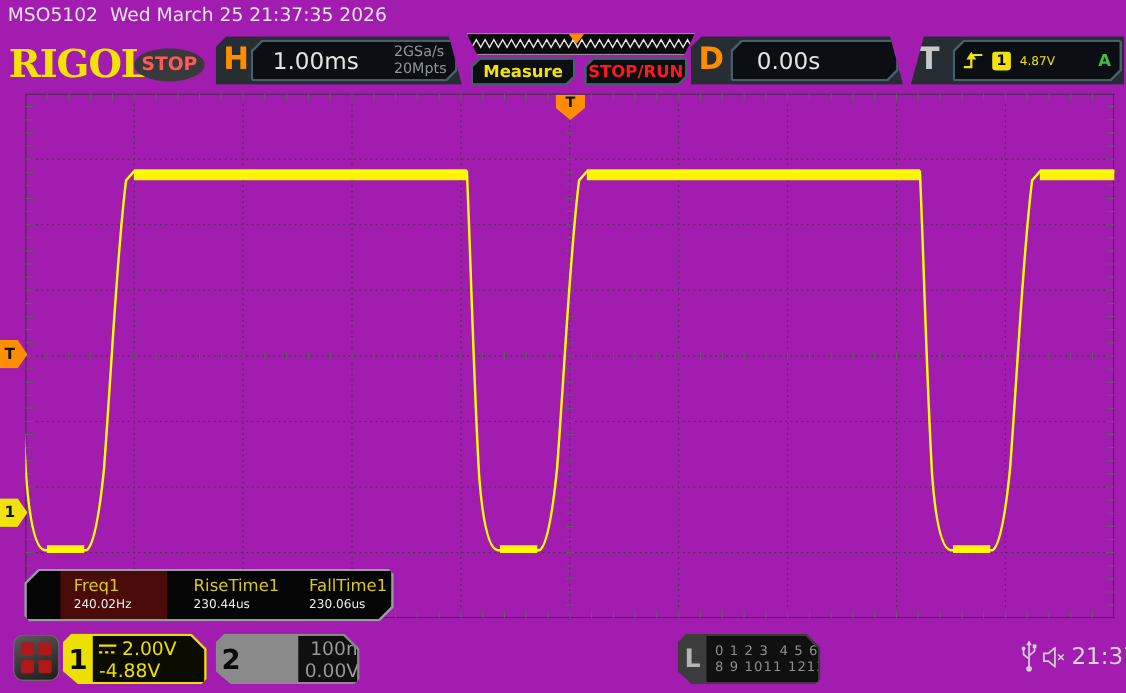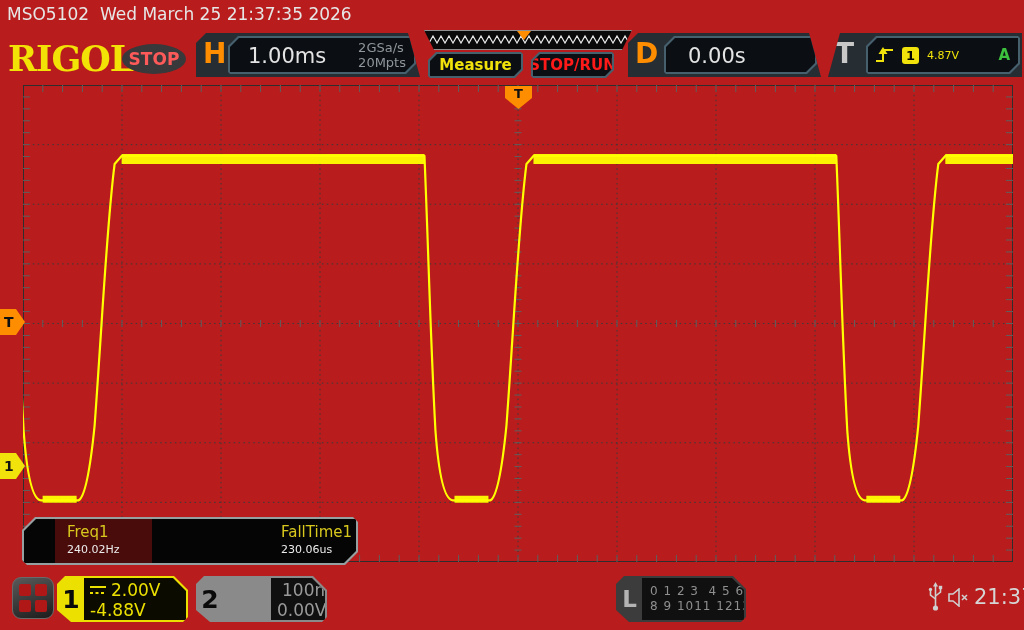--- a/index.html
+++ b/index.html
@@ -1,18 +1,18 @@
 <!DOCTYPE html>
 <html><head>
 <meta charset="utf-8">
 <style>
   html,body{margin:0;padding:0;background:#000;}
   *{box-sizing:border-box;}
   .screen{
-    position:relative;width:1024px;height:630px;background:#b91c1c;overflow:hidden;
+    position:relative;width:1024px;height:630px;background:#a21caf;overflow:hidden;
     font-family:"DejaVu Sans","Liberation Sans",sans-serif;color:#dcdcdc;
   }
   
   .statusbar{position:absolute;left:7px;top:4px;font-size:17px;color:#e6e6e6;white-space:pre;}
   
   .logo{position:absolute;left:8px;top:38px;font-family:"DejaVu Serif","Liberation Serif",serif;
         font-weight:bold;font-size:35px;color:#f2e205;letter-spacing:-1px;}
   .stop-badge{position:absolute;left:122px;top:44px;width:64px;height:30px;border-radius:50%;
         background:#39393b;color:#ff5a5a;font-weight:bold;font-size:17px;
         display:flex;align-items:center;justify-content:center;}
@@ -108,21 +108,21 @@
     <svg id="zigzag" width="206" height="18">
         <path d="M4,12 L8,5 L12,12 L16,5 L20,12 L24,5 L28,12 L32,5 L36,12 L40,5 L44,12 L48,5 L52,12 L56,5 L60,12 L64,5 L68,12 L72,5 L76,12 L80,5 L84,12 L88,5 L92,12 L96,5 L100,12 L104,5 L108,12 L112,5 L116,12 L120,5 L124,12 L128,5 L132,12 L136,5 L140,12 L144,5 L148,12 L152,5 L156,12 L160,5 L164,12 L168,5 L172,12 L176,5 L180,12 L184,5 L188,12 L192,5 L196,12 L200,5 L204,12" stroke="#e8e8e8" fill="none" stroke-width="1.2"></path>
       </svg>
     <div style="position:absolute;left:92px;top:0;width:14px;height:9px;background:#ff8d00;
          clip-path:polygon(0 0,100% 0,50% 100%);"></div>
   </div>
 
   <div class="btn" style="left:428px;width:95px;">
     <div class="btn-in" style="color:#f0e20a;">Measure</div>
   </div>
-  <div class="btn" style="left:531px;width:83px;text-decoration:underline;">
+  <div class="btn" style="left:531px;width:94px;text-decoration:underline;">
     <div class="btn-in" style="color:#ff1a1a;">STOP/RUN</div>
   </div>
 
   <div class="panel" style="left:628px;width:193px;">
     <div class="plabel">D</div>
     <div class="pbox" style="left:36px;right:4px;">
       <div class="pbox-in">
         <div class="d-main">0.00s</div>
       </div>
     </div>
@@ -447,20 +447,24 @@
   <div class="marker-side" style="left:0;top:453px;background:#f0e20a;">
     <span>1</span>
   </div>
 
   <div class="meas">
     <div class="meas-in">
       <div class="meas-col" style="left:31px;width:97px;background:#4a0b0b;">
         <div class="mlabel">Freq1</div>
         <div class="mvalue">240.02Hz</div>
       </div>
+      <div class="meas-col" style="left:140px;width:93px;">
+        <div class="mlabel">RiseTime1</div>
+        <div class="mvalue">230.44us</div>
+      </div>
       <div class="meas-col" style="left:245px;width:93px;">
         <div class="mlabel">FallTime1</div>
         <div class="mvalue">230.06us</div>
       </div>
     </div>
   </div>
 
   <div class="menu-btn">
     <span></span>
       <span></span>

